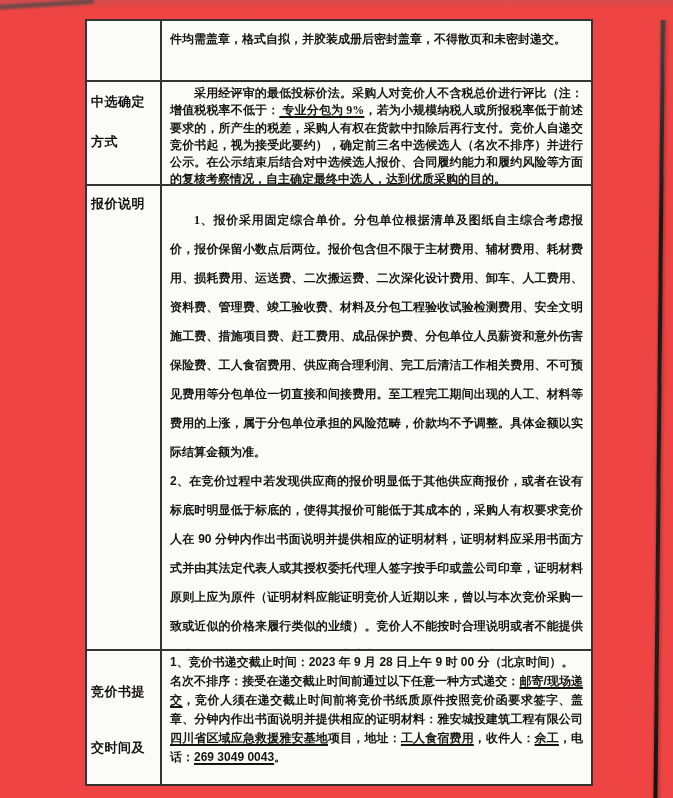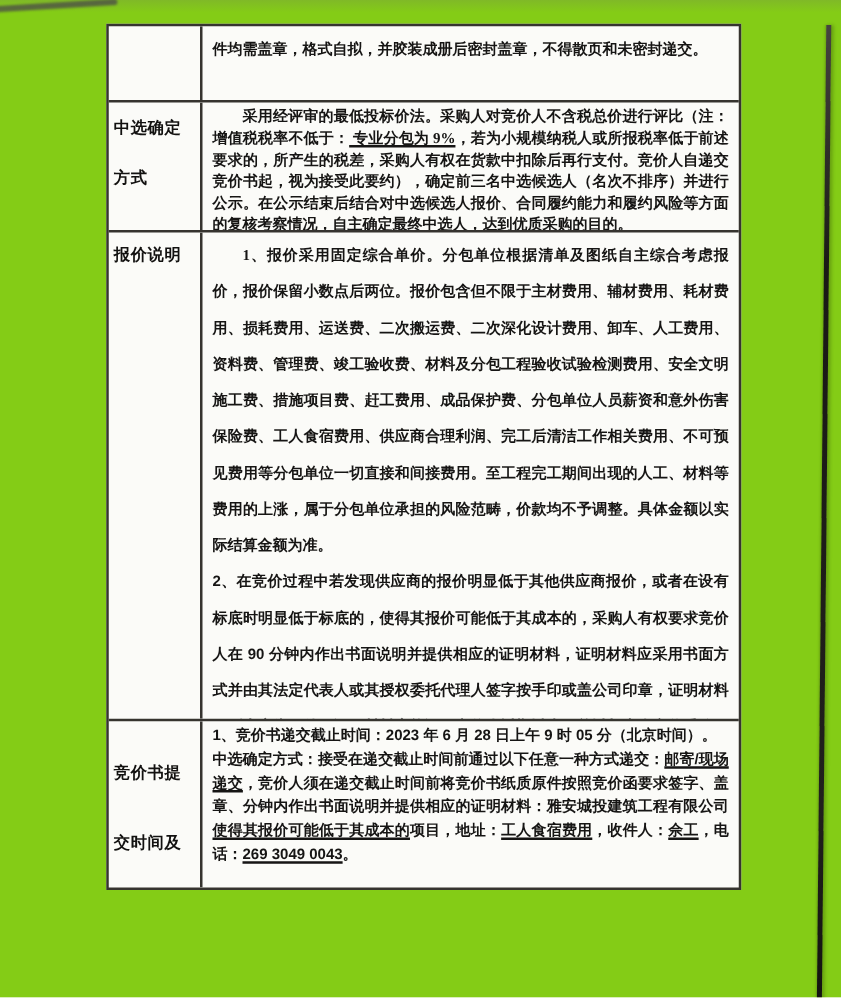--- a/index.html
+++ b/index.html
@@ -4,21 +4,21 @@
 <style>
   html,body{margin:0;padding:0;}
   body{
     width:673px;height:798px;
     background:#f7f7f4;
     font-family:"Liberation Sans","DejaVu Sans",sans-serif;
     overflow:hidden;
   }
   .page{
     position:relative;width:673px;height:798px;
-    background:#84cc16;
+    background:#ef4444;
     overflow:hidden;
   }
   
   .top-wash{
     position:absolute;left:0;top:0;width:100%;height:10px;
     background:linear-gradient(to bottom, rgba(110,110,108,0.20), rgba(110,110,108,0));
     pointer-events:none;
   }
   
   .streak{
@@ -39,21 +39,21 @@
   .doc-table{
     position:absolute;left:85px;top:19px;width:508px;
     border:2px solid #36342f;
     box-sizing:border-box;
     background:#fbfbf8;
   }
   .row{display:flex;box-sizing:border-box;overflow:hidden;}
   .row + .row{border-top:2px solid #36342f;}
   .row-0{height:59px;}
   .row-1{height:104px;}
-  .row-2{height:391px;justify-content:flex-end;}
+  .row-2{height:465px;justify-content:flex-end;}
   .row-3{height:135px;}
   .cell{box-sizing:border-box;color:#151413;}
   .label{
     width:75px;flex:0 0 75px;
     border-right:2px solid #36342f;
     font-size:13px;font-weight:700;
     padding:0 4px;
     letter-spacing:.5px;
     color:#121110;
   }
@@ -64,21 +64,21 @@
     color:#161514;
   }
   .content p{margin:0;}
   .content .indent{text-indent:2em;font-family:Liberation Serif, serif;}
   .u{text-decoration:underline;text-underline-offset:2px;text-decoration-thickness:1.5px;}
   
   .row-0 .content{padding:10px 8px 0 8px;line-height:16px;}
   .row-1 .label{padding-top:0;line-height:40px;}
   .row-1 .content{padding:3px 8px 0 8px;line-height:17.3px;}
   .row-2 .label{padding-top:9px;line-height:18px;}
-  .row-2 .content{padding:4px 8px 0 8px;line-height:29px;}
+  .row-2 .content{padding:20px 8px 0 8px;line-height:29px;}
   .row-3 .label{padding-top:13px;line-height:56px;}
   .row-3 .content{padding:2px 8px 0 8px;line-height:19px;}
 </style>
 </head>
 <body>
 
 <div class="page">
   <div class="top-wash"></div>
   <div class="streak"></div>
   <div class="edge-shadow"></div>
@@ -98,18 +98,18 @@
       <div class="row row-2">
         <div class="cell label">报价说明</div>
         <div class="cell content">
           <p class="indent"><span>1、报价采用固定综合单价。分包单位根据清单及图纸自主综合考虑报价，报价保留小数点后两位。报价包含但不限于主材费用、辅材费用、耗材费用、损耗费用、运送费、二次搬运费、二次深化设计费用、卸车、人工费用、资料费、管理费、竣工验收费、材料及分包工程验收试验检测费用、安全文明施工费、措施项目费、赶工费用、成品保护费、分包单位人员薪资和意外伤害保险费、工人食宿费用、供应商合理利润、完工后清洁工作相关费用、不可预见费用等分包单位一切直接和间接费用。至工程完工期间出现的人工、材料等费用的上涨，属于分包单位承担的风险范畴，价款均不予调整。具体金额以实际结算金额为准。</span></p>
           <p><span>2、在竞价过程中若发现供应商的报价明显低于其他供应商报价，或者在设有标底时明显低于标底的，使得其报价可能低于其成本的，采购人有权要求竞价人在 90 分钟内作出书面说明并提供相应的证明材料，证明材料应采用书面方式并由其法定代表人或其授权委托代理人签字按手印或盖公司印章，证明材料原则上应为原件（证明材料应能证明竞价人近期以来，曾以与本次竞价采购一致或近似的价格来履行类似的业绩）。竞价人不能按时合理说明或者不能提供相应证明材料的，由评比小组认定该竞价人以低于成本报价竞标，其报价作无效处理，并有权将该竞价人列入采购人黑名单。</span></p>
         </div>
       </div>
       <div class="row row-3">
         <div class="cell label">竞价书提交时间及竞价方式</div>
         <div class="cell content">
-          <p><span>1、竞价书递交截止时间：2023 年 6 月 28 日上午 9 时 05 分（北京时间）。</span></p>
-          <p><span>中选确定方式：接受在递交截止时间前通过以下任意一种方式递交：</span><span class="u">邮寄/现场递交</span><span>，竞价人须在递交截止时间前将竞价书纸质原件按照竞价函要求签字、盖章、分钟内作出书面说明并提供相应的证明材料：雅安城投建筑工程有限公司</span><span class="u">使得其报价可能低于其成本的</span><span>项目，地址：</span><span class="u">工人食宿费用</span><span>，收件人：</span><span class="u">佘工</span><span>，电话：</span><span class="u">269 3049 0043</span><span>。</span></p>
+          <p><span>1、竞价书递交截止时间：2023 年 9 月 28 日上午 9 时 00 分（北京时间）。</span></p>
+          <p><span>名次不排序：接受在递交截止时间前通过以下任意一种方式递交：</span><span class="u">邮寄/现场递交</span><span>，竞价人须在递交截止时间前将竞价书纸质原件按照竞价函要求签字、盖章、分钟内作出书面说明并提供相应的证明材料：雅安城投建筑工程有限公司</span><span class="u">四川省区域应急救援雅安基地</span><span>项目，地址：</span><span class="u">工人食宿费用</span><span>，收件人：</span><span class="u">佘工</span><span>，电话：</span><span class="u">269 3049 0043</span><span>。</span></p>
         </div>
       </div>
     </div>
 </div>
 
 </body></html>

